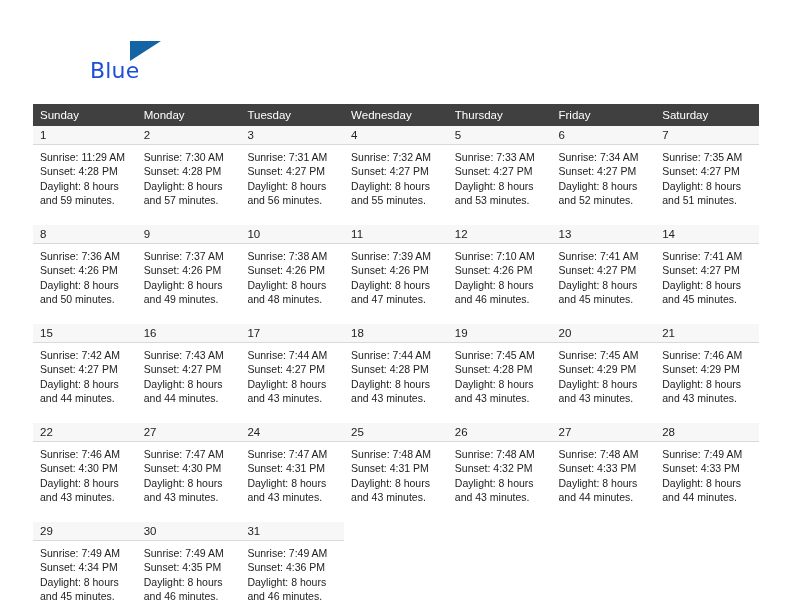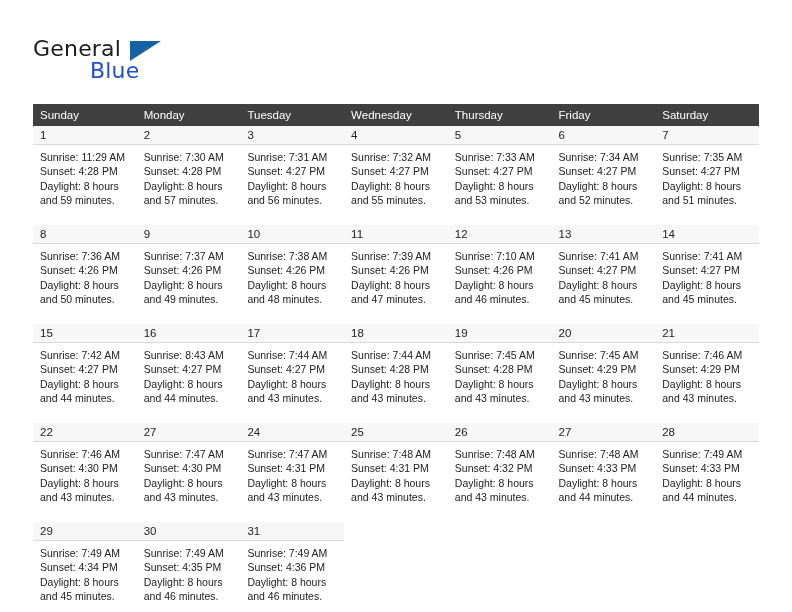--- a/index.html
+++ b/index.html
@@ -150,21 +150,20 @@
   }
 </style>
 </head>
 <body>
 
 <div class="page">
 
   <div class="header">
 
     <div class="logo">
-      <span class="logo-general">General</span>
       <span class="logo-triangle"></span>
       <span class="logo-blue">Blue</span>
     </div>
 
 
   </div>
 
   <table class="calendar">
     <thead>
       <tr>
@@ -387,21 +386,21 @@
                 <div class="cell-line">and 44 minutes.</div>
               </div>
             </div>
           </td>
           <td>
             <div class="cell">
               <div class="daynum-strip">
                 <div class="daynum">16</div>
               </div>
               <div class="cell-body">
-                <div class="cell-line">Sunrise: 8:43 AM</div>
+                <div class="cell-line">Sunrise: 7:43 AM</div>
                 <div class="cell-line">Sunset: 4:27 PM</div>
                 <div class="cell-line">Daylight: 8 hours</div>
                 <div class="cell-line">and 44 minutes.</div>
               </div>
             </div>
           </td>
           <td>
             <div class="cell">
               <div class="daynum-strip">
                 <div class="daynum">17</div>

